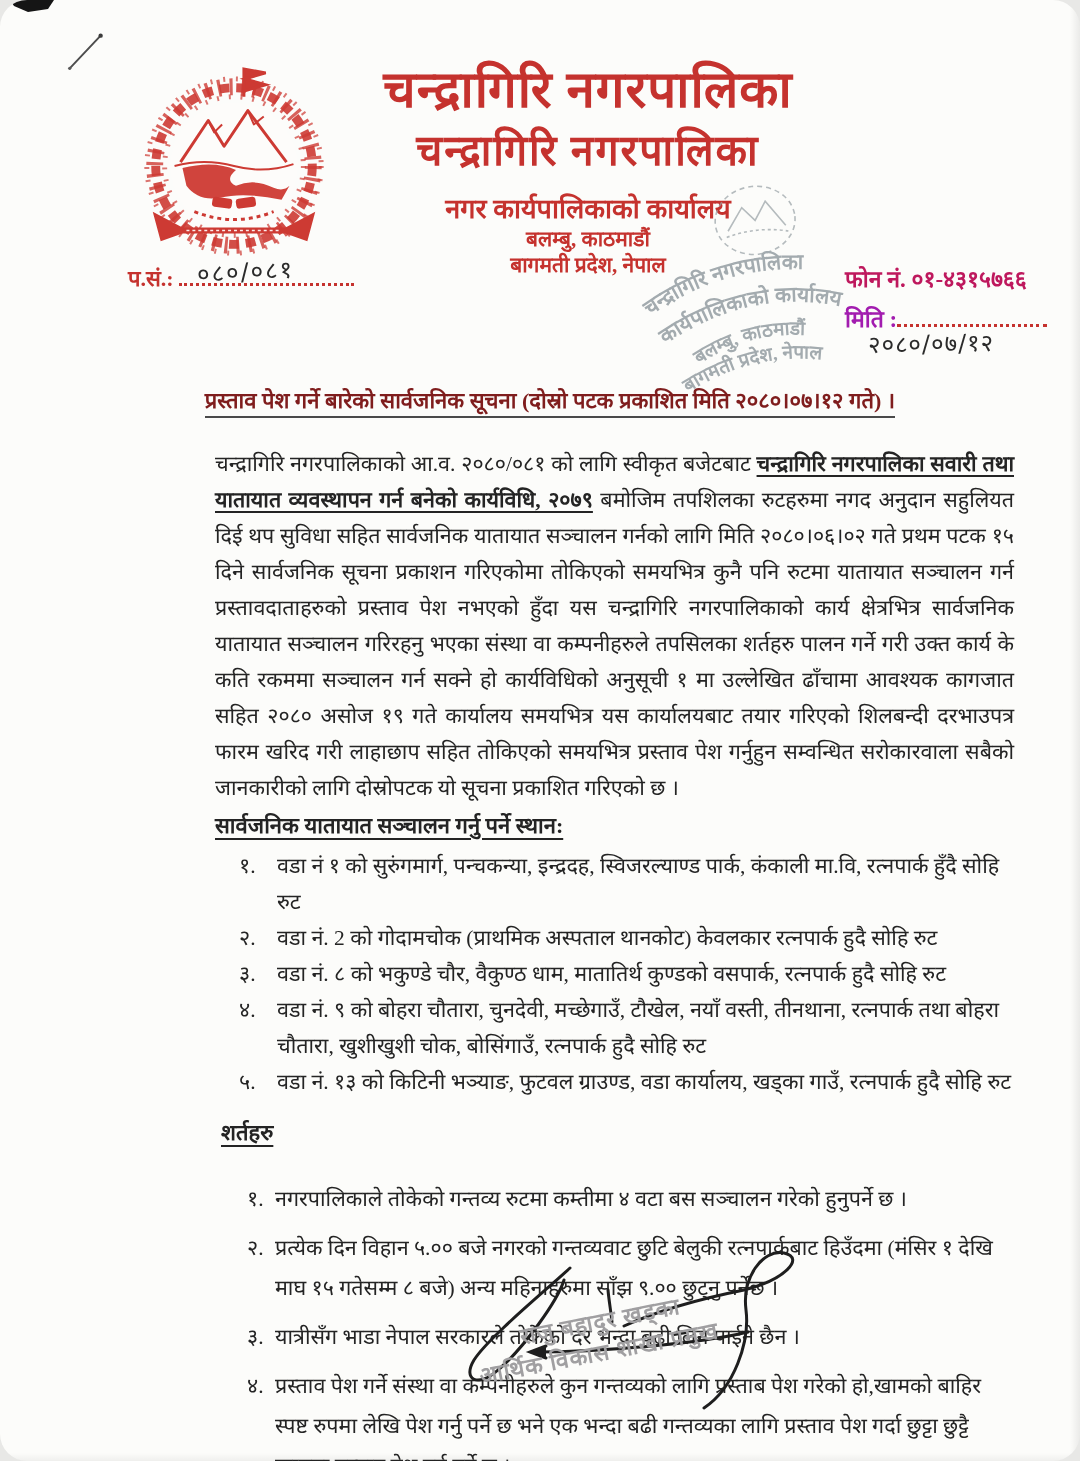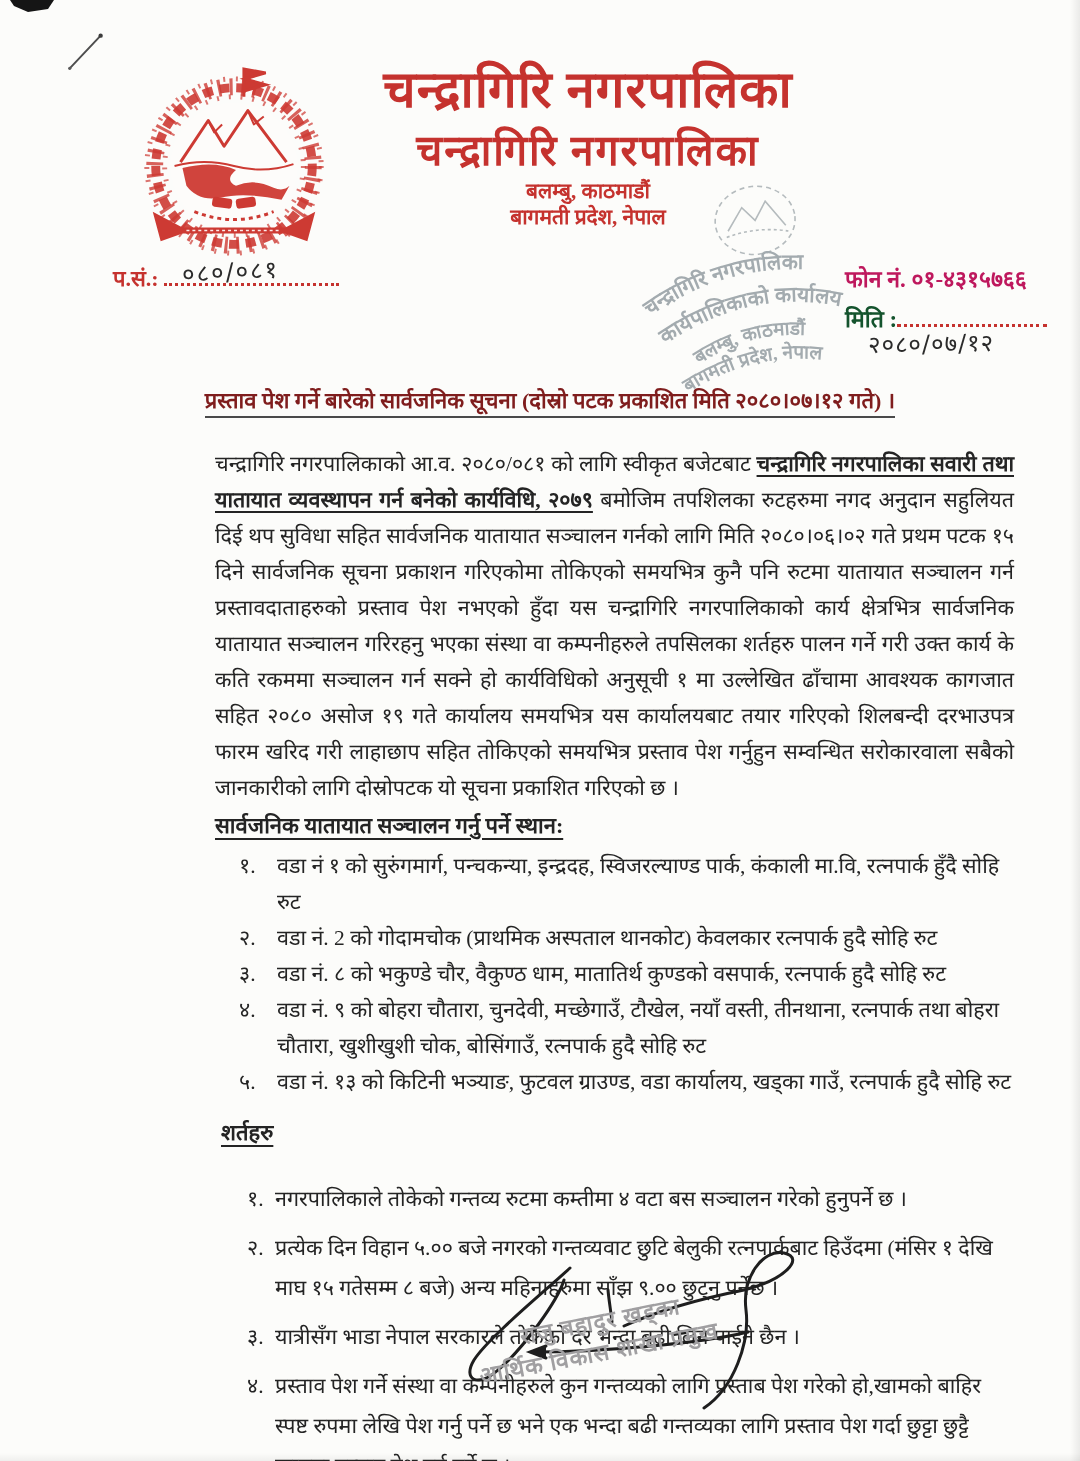--- a/index.html
+++ b/index.html
@@ -2,20 +2,21 @@
 <html><head>
 <meta charset="utf-8">
 <style>
   * { margin:0; padding:0; box-sizing:border-box; }
   html,body { background:#e8e8e6; }
   .page {
     position:relative; width:1080px; height:1461px; margin:0 auto;
     background:#fcfcfa; overflow:hidden;
     font-family:"Liberation Serif","DejaVu Serif",serif;
     color:#262626;
+    border-radius:27px;
   }
   .page::after{ content:""; position:absolute; top:0; right:0; width:10px; height:100%;
     background:linear-gradient(to left, rgba(0,0,0,.07), rgba(0,0,0,0)); pointer-events:none;}
   .page::before{ content:""; position:absolute; left:0; bottom:0; width:100%; height:8px;
     background:linear-gradient(to top, rgba(0,0,0,.05), rgba(0,0,0,0)); pointer-events:none; z-index:5;}
 
   .corner-mark{ position:absolute; left:8px; top:0; }
   .pen-slash{ position:absolute; left:64px; top:32px; width:46px; height:40px; }
 
   .emblem{ position:absolute; left:125px; top:60px; width:218px; height:224px; }
@@ -23,32 +24,32 @@
   .hdr{ position:absolute; left:110px; right:14px; top:58px; text-align:center; color:#c5322e; }
   .hdr .h1{ font-size:51px; line-height:64px; font-weight:bold; letter-spacing:1px; }
   .hdr .h2{ font-size:41px; line-height:56px; font-weight:bold; letter-spacing:2px;
             transform:scaleY(1.04); }
   .hdr .h3{ font-size:27px; line-height:34px; font-weight:bold; margin-top:14px; }
   .hdr .addr{ font-size:21px; line-height:26px; font-weight:bold; }
 
   .stamp{ position:absolute; left:612px; top:176px; width:300px; height:220px;
           transform:rotate(-6deg); opacity:.85; }
 
-  .refrow{ position:absolute; left:113px; color:#c5322e; font-weight:bold; font-size:22px; }
+  .refrow{ position:absolute; left:128px; color:#c5322e; font-weight:bold; font-size:22px; }
   .refrow .dots{ display:inline-block; width:175px; border-bottom:3px dotted #c5322e;
                  height:16px; position:relative; }
   .hand{ font-family:"DejaVu Sans","Liberation Sans",sans-serif; color:#2b2b2b; font-weight:normal; }
   .ref-val{ position:absolute; left:18px; top:-16px; font-size:24px; transform:rotate(-3deg); letter-spacing:2px;}
   .chno-line{ position:absolute; left:2px; top:-4px; width:160px; height:3px; background:#222;
               border-radius:2px; transform:rotate(-1.5deg); }
   .chno-line::after{ content:""; position:absolute; right:-2px; top:-3px; width:9px; height:9px;
               background:#222; border-radius:2px; transform:rotate(45deg) scale(.7); }
 
   .phone{ position:absolute; left:845px; top:262px; color:#be185d; font-weight:bold; font-size:23px; white-space:nowrap;}
-  .miti{ position:absolute; left:845px; top:302px; color:#14532d; font-weight:bold; font-size:23px;}
+  .miti{ position:absolute; left:845px; top:302px; color:#a21caf; font-weight:bold; font-size:23px;}
   .miti .dots{ display:inline-block; width:150px; border-bottom:3px dotted #c5322e; height:16px;}
   .miti-val{ position:absolute; left:868px; top:326px; font-size:24px; color:#2b2b2b;
              transform:rotate(-1deg); letter-spacing:1px;}
 
   .notice-title{ position:absolute; left:100px; right:80px; top:384px; text-align:center;
     font-size:22px; font-weight:bold; color:#7f1d1d; }
   .notice-title span{ border-bottom:2px solid #4a4a4a; padding-bottom:3px; }
 
   .content{ position:absolute; left:215px; width:799px; top:446px;
             font-size:21.5px; line-height:36px; color:#242424; }
@@ -110,20 +111,21 @@
     </g>
     <path d="M28,150 L58,166 L162,166 L192,150 L184,180 L162,172 L58,172 L36,180 Z" fill="#cd3a33"></path>
     <g stroke="#ffffff" stroke-width="1.6" opacity=".9">
       <line x1="62" y1="169" x2="158" y2="169" stroke-dasharray="3 3"></line>
     </g>
   </svg>
 
   <div class="hdr">
     <div class="h1">चन्द्रागिरि नगरपालिका</div>
     <div class="h2">चन्द्रागिरि नगरपालिका</div>
+    <div class="h3">नगर कार्यपालिकाको कार्यालय</div>
     <div class="addr">बलम्बु, काठमाडौं</div>
     <div class="addr">बागमती प्रदेश, नेपाल</div>
   </div>
 
   <svg class="stamp" viewBox="0 0 300 220">
     <g stroke="#9aa3a7" fill="none" stroke-width="1.6" opacity=".85">
       <ellipse cx="150" cy="44" rx="40" ry="34" stroke-dasharray="5 4"></ellipse>
       <path d="M122,52 L138,30 L150,44 L162,26 L180,52"></path>
       <path d="M120,58 Q150,50 182,58" stroke-dasharray="3 3"></path>
     </g>

